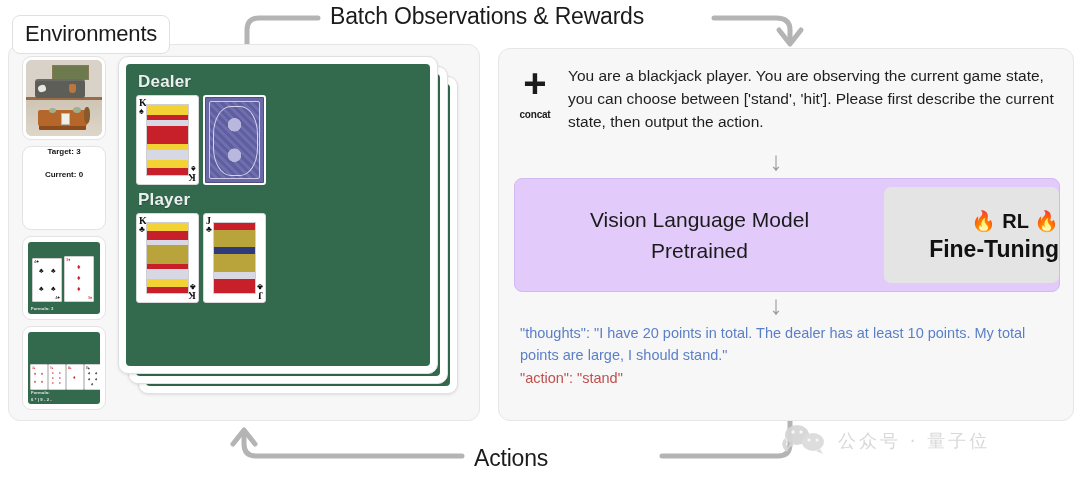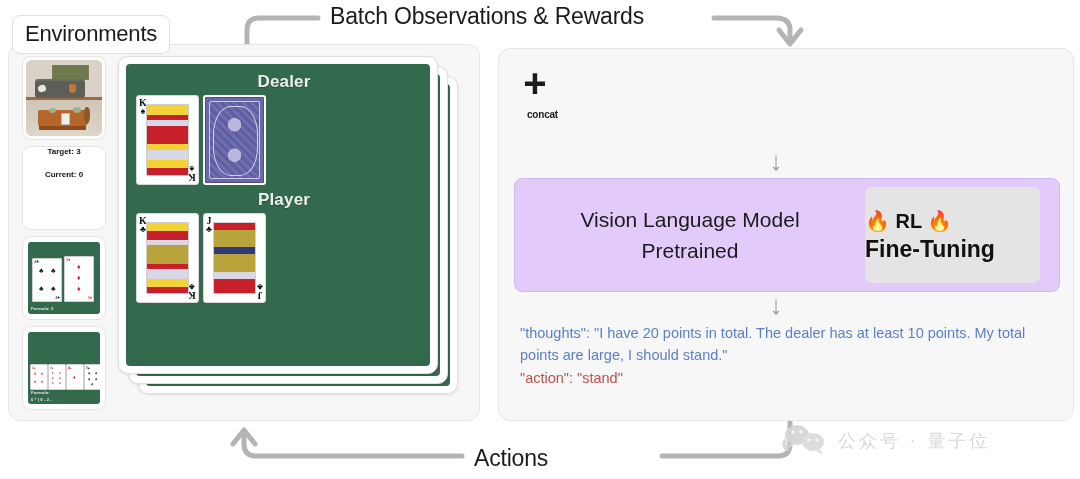--- a/index.html
+++ b/index.html
@@ -56,21 +56,21 @@
   .felt{position:absolute;inset:5px;background:#33694c;border-radius:3px;overflow:hidden;}
   .felt .mini{position:absolute;background:#fff;border:.5px solid #cfcfcf;border-radius:1px;}
   .felt .pip{position:absolute;font-size:4px;line-height:4px;}
   .felt .flabel{position:absolute;left:3px;bottom:3px;color:#e9e9e9;font-size:4.2px;line-height:5px;
       font-weight:bold;letter-spacing:.1px;}
 
   
   #stack{position:absolute;left:118px;top:56px;width:352px;height:350px;}
   .card-layer{
     position:absolute;background:#ffffff;border:1px solid #e0e0e0;border-radius:10px;
-    box-shadow:0 1px 3px rgba(0,0,0,.10);box-sizing:border-box;padding:7px;text-align:center;
+    box-shadow:0 1px 3px rgba(0,0,0,.10);box-sizing:border-box;padding:7px;
   }
   .card-layer .felt-big{width:100%;height:100%;background:#33694c;border-radius:4px;}
   #layer3{left:20px;top:20px;width:320px;height:318px;}
   #layer2{left:10px;top:10px;width:320px;height:318px;}
   #layer1{left:0px;top:0px;width:320px;height:318px;z-index:3;}
   #layer1 .felt-big{position:relative;padding:8px 0 0 10px;box-sizing:border-box;}
   .seat-label{color:#eceff0;font-weight:bold;font-size:17px;line-height:20px;letter-spacing:.2px;
       text-shadow:0 1px 1px rgba(0,0,0,.25);margin:0 0 3px 2px;}
   .hand{display:flex;gap:4px;margin-bottom:5px;}
 
@@ -91,34 +91,34 @@
         radial-gradient(circle at 50% 30%, #b9b7dd 0 11%, transparent 12%),
         radial-gradient(circle at 50% 70%, #b9b7dd 0 11%, transparent 12%),
         repeating-linear-gradient(45deg,#5f5e9e 0 3px,#6f6eae 3px 6px);}
   .pc.back .bovl{position:absolute;left:14%;top:10%;width:72%;height:80%;
         border:1.5px solid #d6d4ec;border-radius:40%;}
 
   
   #prompt-row{position:absolute;left:512px;top:62px;width:548px;display:flex;gap:10px;}
   #concat{width:46px;flex:0 0 46px;text-align:center;padding-top:4px;}
   #concat .plus{font-size:40px;line-height:34px;font-weight:bold;color:#1b1b1b;}
-  #concat .clabel{font-size:10px;font-weight:bold;color:#1b1b1b;margin-top:9px;letter-spacing:-.2px;text-align:right;}
+  #concat .clabel{font-size:10px;font-weight:bold;color:#1b1b1b;margin-top:9px;letter-spacing:-.2px;}
   #prompt-text{font-size:15.5px;line-height:23px;color:#1e1e1e;padding-top:2px;}
 
   .flow-arrow{position:absolute;left:775px;width:2px;color:#9b9b9b;text-align:center;}
   #arrow1{top:148px;font-size:26px;line-height:26px;}
   #arrow2{top:292px;font-size:26px;line-height:26px;}
   .flow-arrow span{position:absolute;left:-9px;top:0;width:20px;}
 
   #vlm-box{position:absolute;left:514px;top:178px;width:544px;height:112px;
       background:#e2cbfa;border:1px solid #d3b9f2;border-radius:8px;display:flex;align-items:stretch;}
   #vlm-text{flex:1;display:flex;flex-direction:column;align-items:center;justify-content:center;gap:7px;}
   #vlm-text div{font-size:21px;line-height:24px;color:#1b1b1b;}
-  #rl-chip{width:175px;margin:8px 19px 8px 0;background:#e4e4e4;border-radius:7px;
-      display:flex;flex-direction:column;align-items:flex-start;justify-content:center;gap:3px;}
+  #rl-chip{width:175px;margin:8px 0 8px 0;background:#e4e4e4;border-radius:7px;
+      display:flex;flex-direction:column;align-items:flex-end;justify-content:center;gap:3px;}
   #rl-chip .rl-top{font-size:20px;line-height:24px;font-weight:bold;color:#111;}
   #rl-chip .rl-bot{font-size:23px;line-height:26px;font-weight:bold;color:#111;}
 
   #output{position:absolute;left:520px;top:322px;width:528px;}
   #thoughts{font-size:14.5px;line-height:22px;color:#5b7fc7;}
   #action{font-size:14.5px;line-height:22px;color:#c0504d;margin-top:1px;}
 
   
   #connectors{position:absolute;left:0;top:0;width:1080px;height:479px;pointer-events:none;}
   #top-label{position:absolute;left:322px;top:2px;font-size:23px;line-height:28px;color:#1b1b1b;
@@ -282,20 +282,21 @@
     </div>
   </div>
 
   <div class="panel" id="model-panel"></div>
 
   <div id="prompt-row">
     <div id="concat">
       <div class="plus">+</div>
       <div class="clabel">concat</div>
     </div>
+    <div id="prompt-text">You are a blackjack player. You are observing the current game state, you can choose between ['stand', 'hit']. Please first describe the current state, then output the action.</div>
   </div>
 
   <div class="flow-arrow" id="arrow1">
     <span>↓</span>
   </div>
 
   <div id="vlm-box">
     <div id="vlm-text">
       <div>Vision Language Model</div>
       <div>Pretrained</div>

